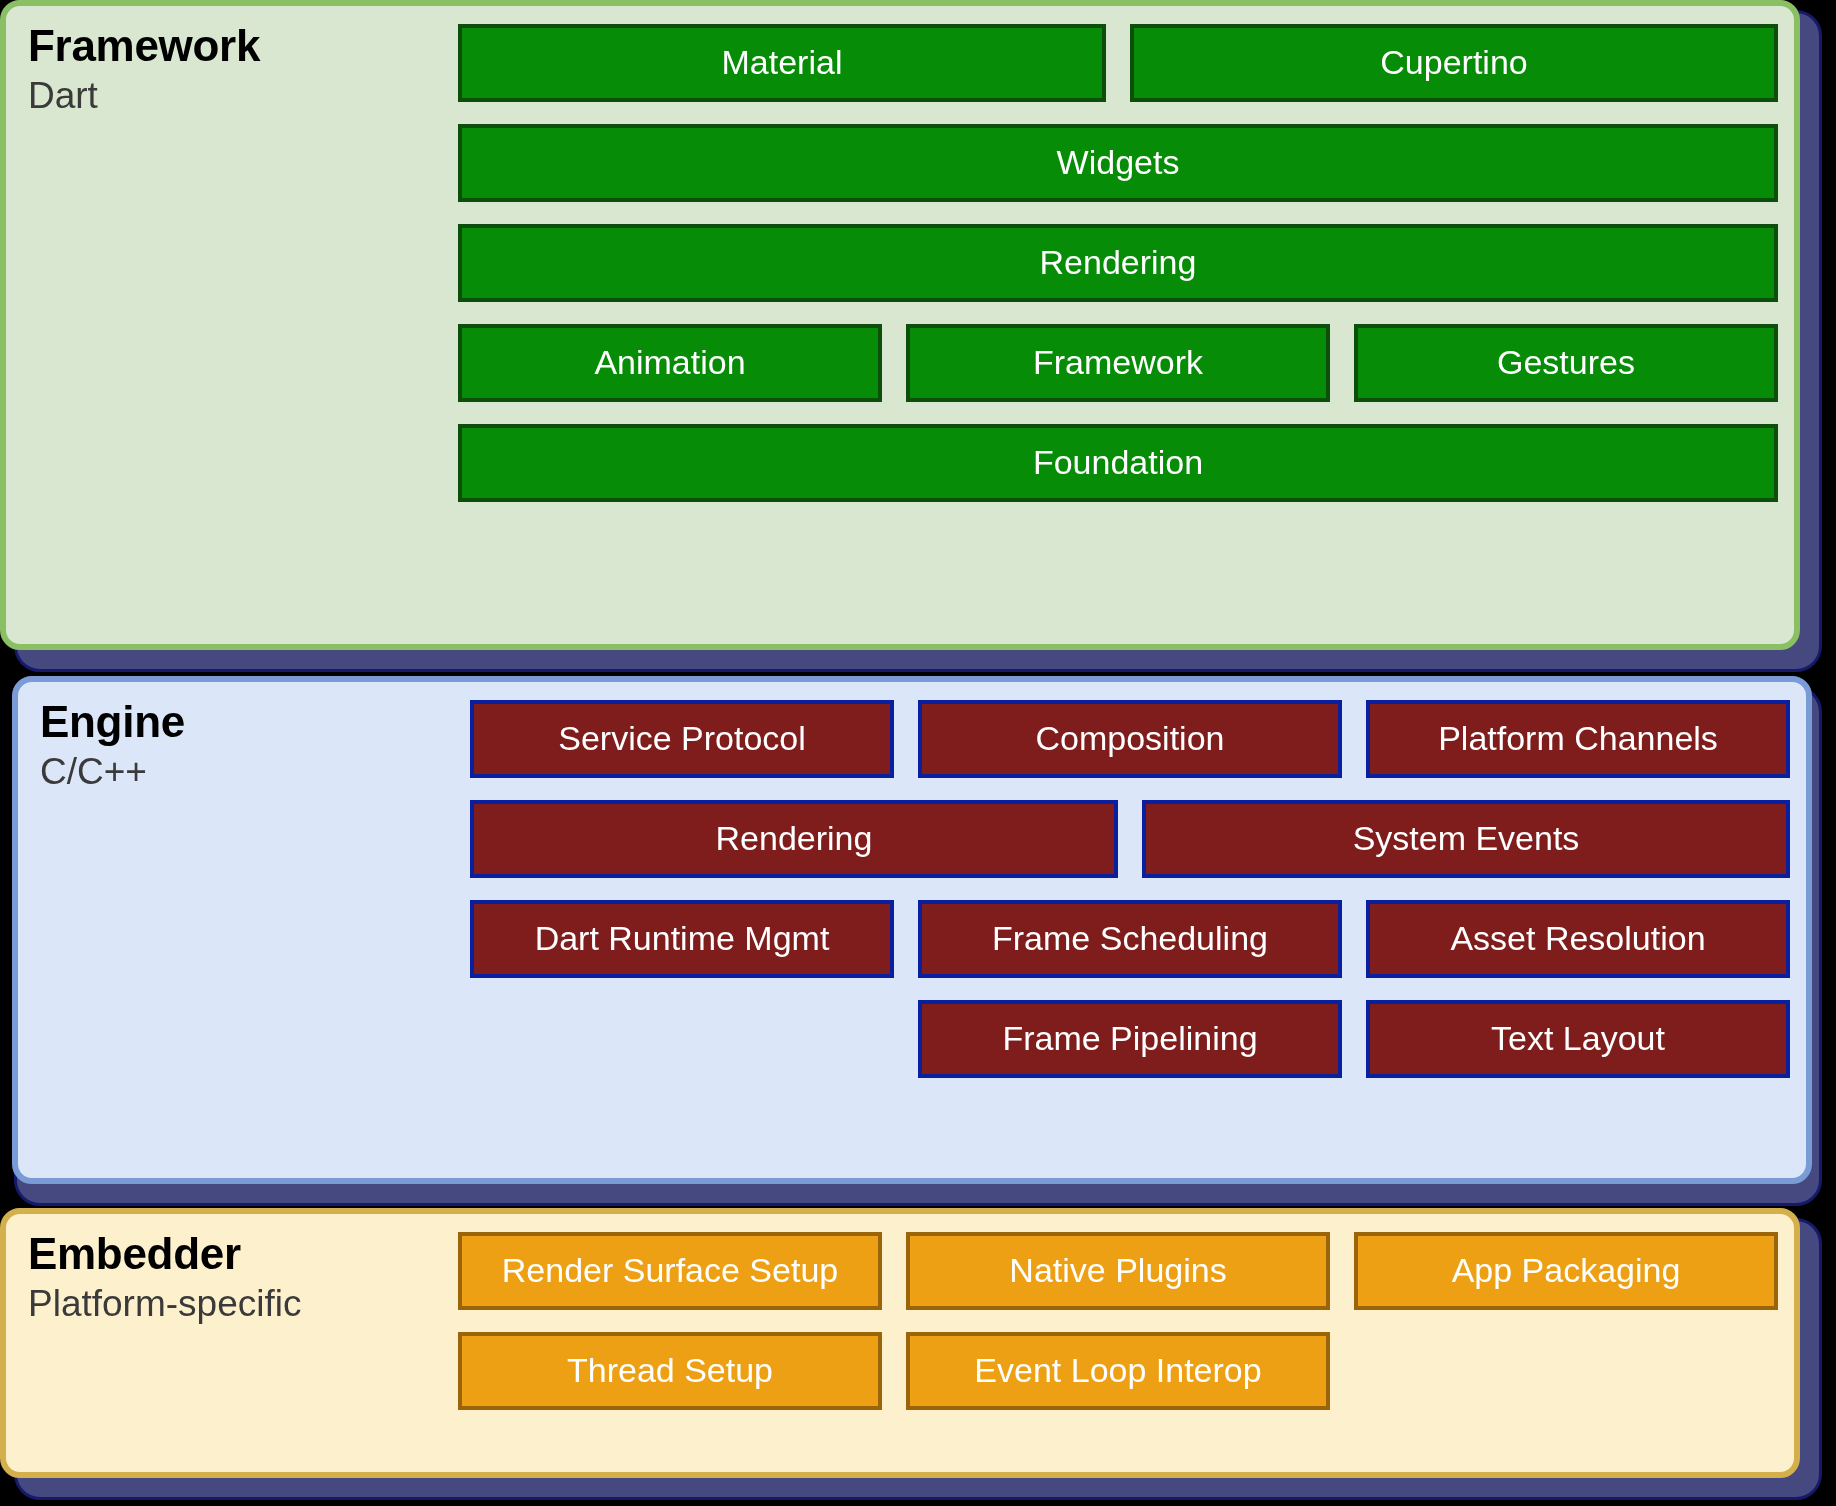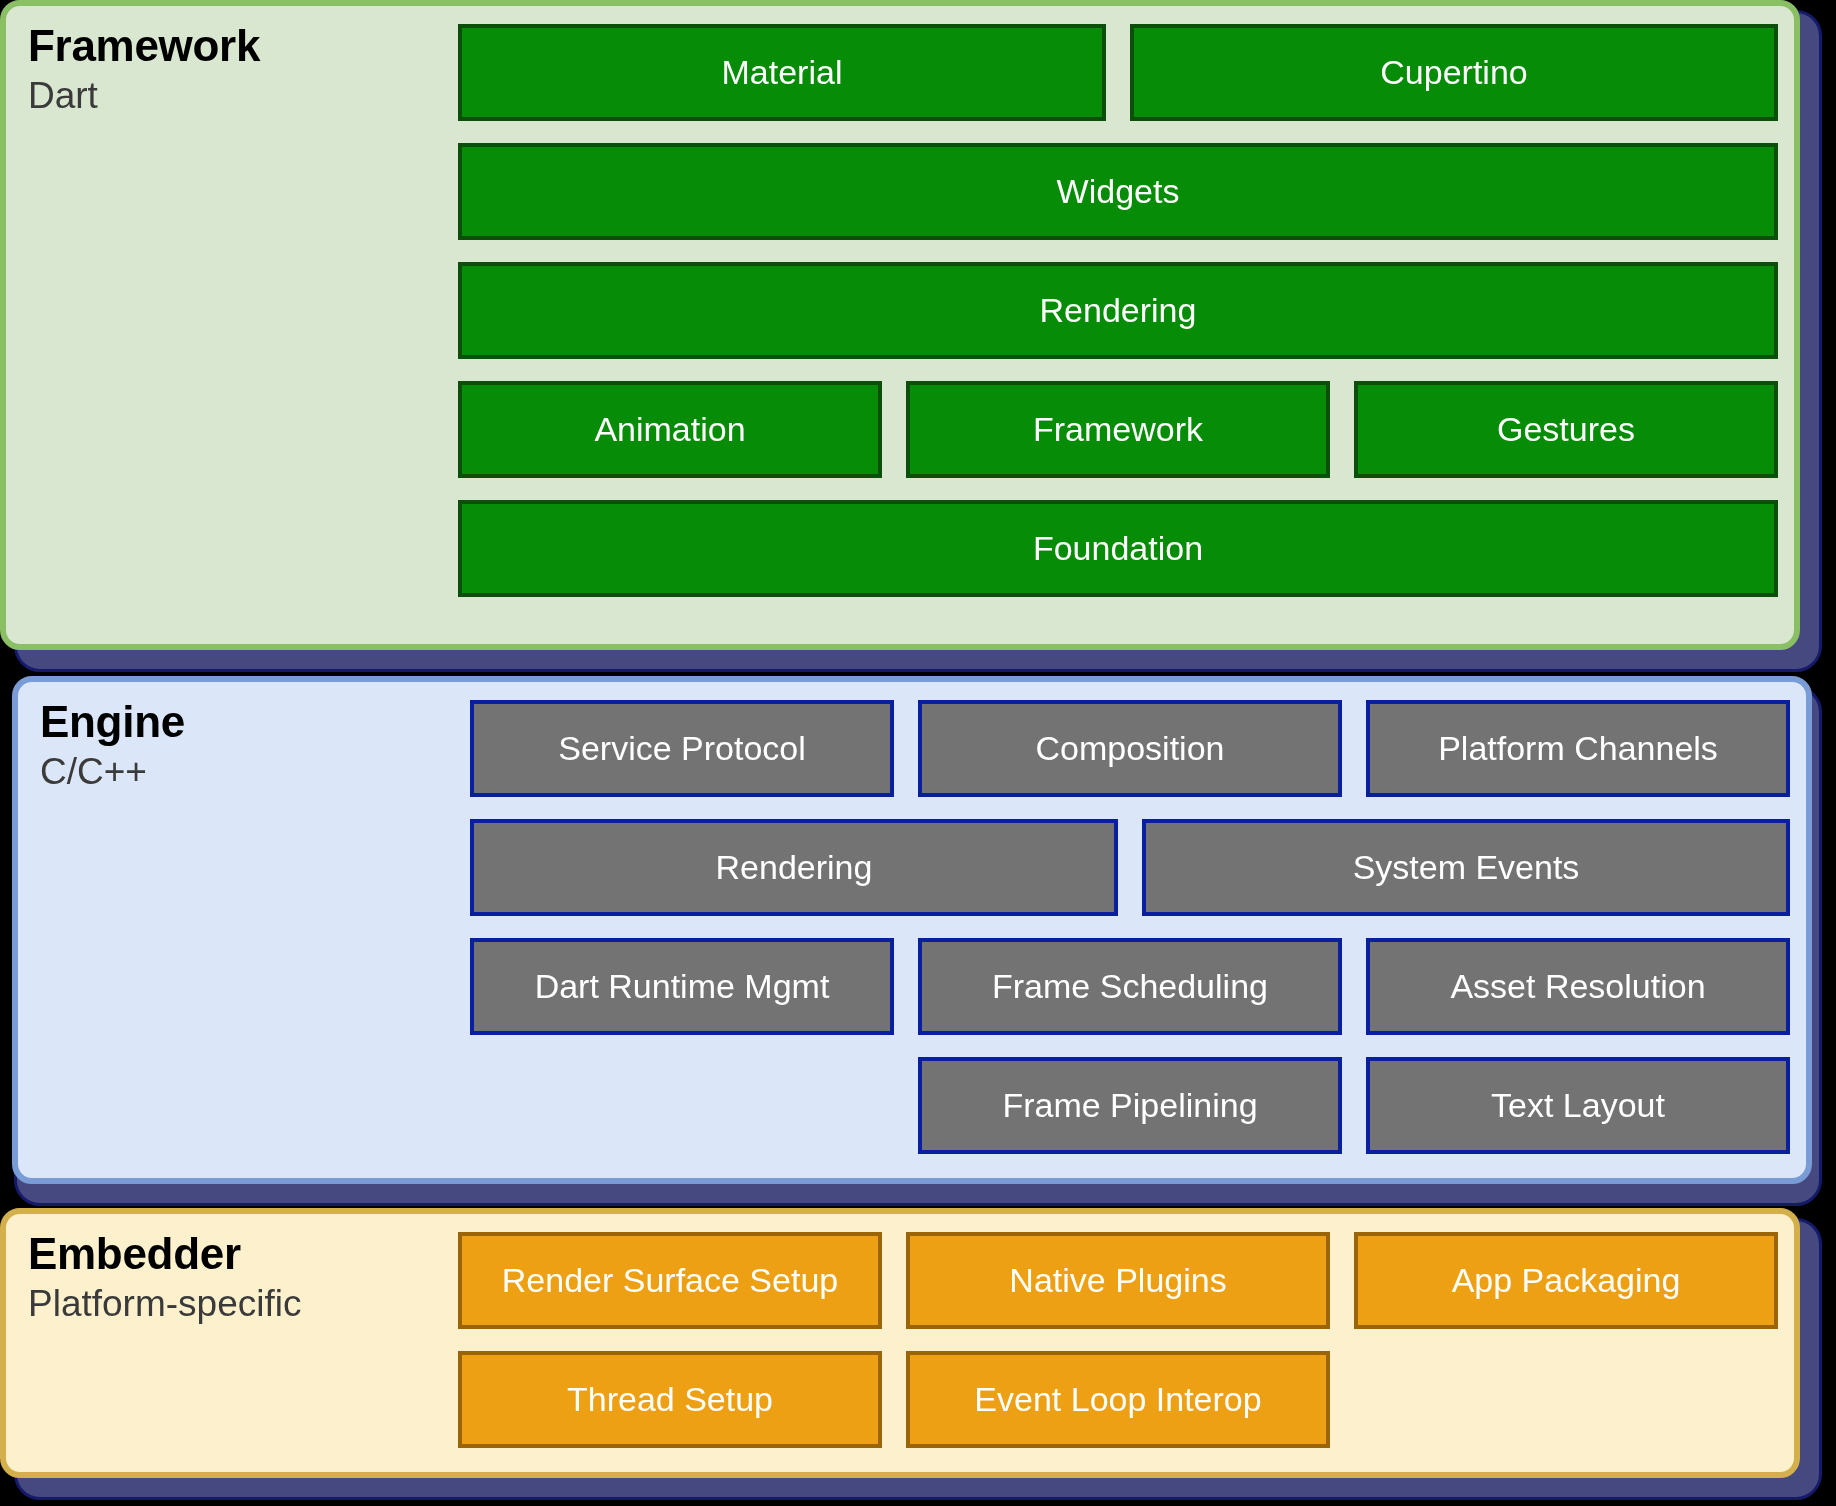--- a/index.html
+++ b/index.html
@@ -81,21 +81,21 @@
     position: absolute;
     left: 452px;
     top: 18px;
     right: 16px;
     bottom: 14px;
   }
   .row {
     display: flex;
     gap: 24px;
     margin-bottom: 22px;
-    height: 97px;
+    height: 78px;
   }
   .row:last-child { margin-bottom: 0; }
 
   .cell { flex: 1 1 0; display: flex; }
   .cell.empty { visibility: hidden; }
 
   .block {
     flex: 1 1 auto;
     display: flex;
     align-items: center;
@@ -103,21 +103,21 @@
     text-align: center;
     color: #ffffff;
     font-size: 34px;
     font-weight: normal;
     line-height: 1.05;
     padding: 0 8px;
     white-space: nowrap;
   }
 
   .block.green  { background: #078c07; border: 4px solid #0b4f0b; }
-  .block.blue   { background: #737373; border: 4px solid #0a1f9e; }
+  .block.blue   { background: #7f1d1d; border: 4px solid #0a1f9e; }
   .block.orange { background: #eea014; border: 4px solid #9b6408; }
 
   .row.full .block { width: 100%; }
 </style>
 </head>
 <body>
 
 <div id="diagram">
 
   <div class="shadow-frame sf-framework"></div>

